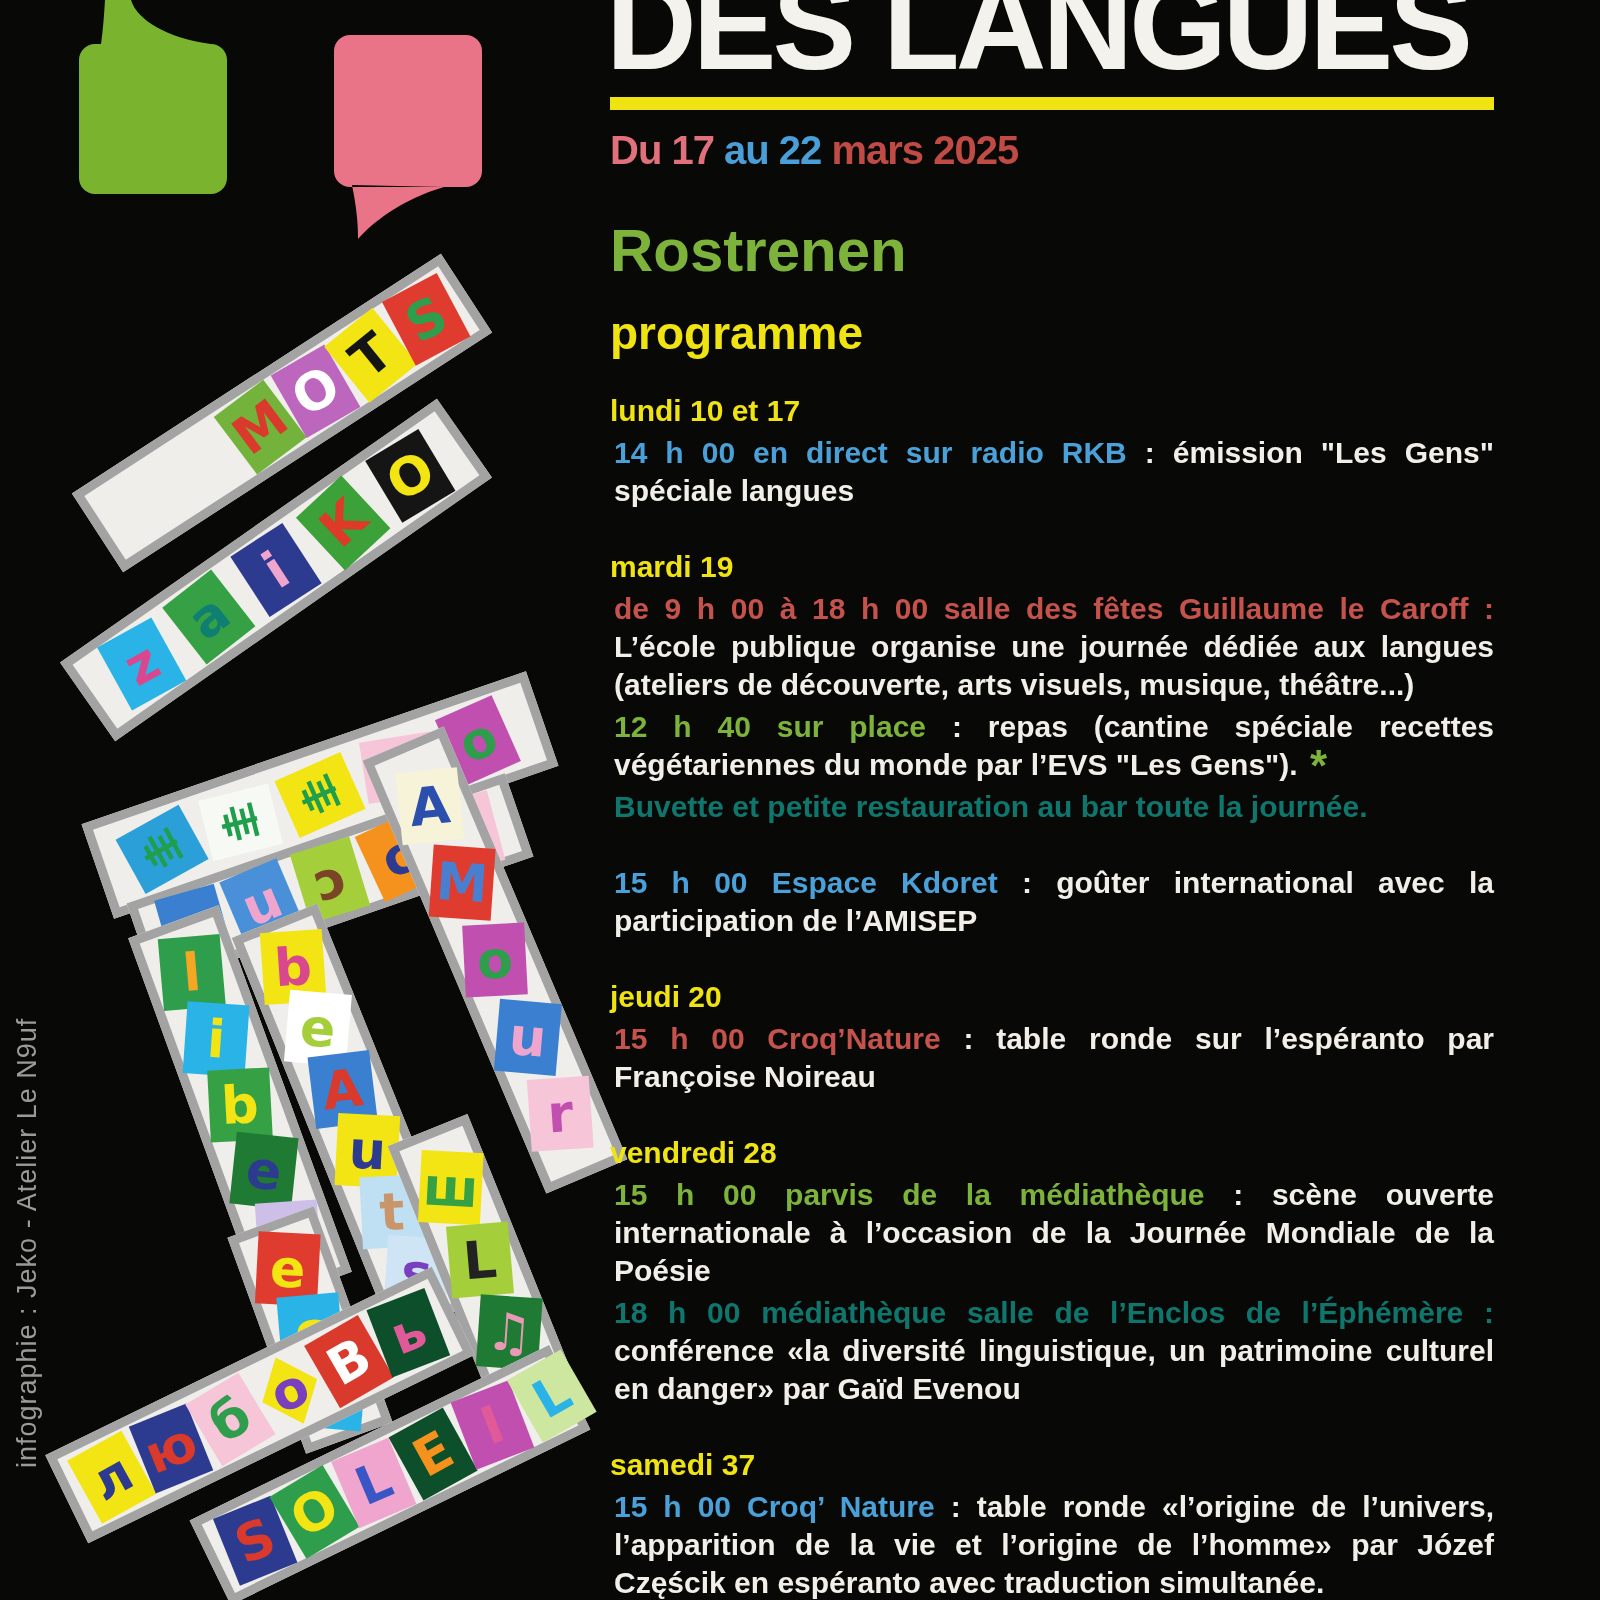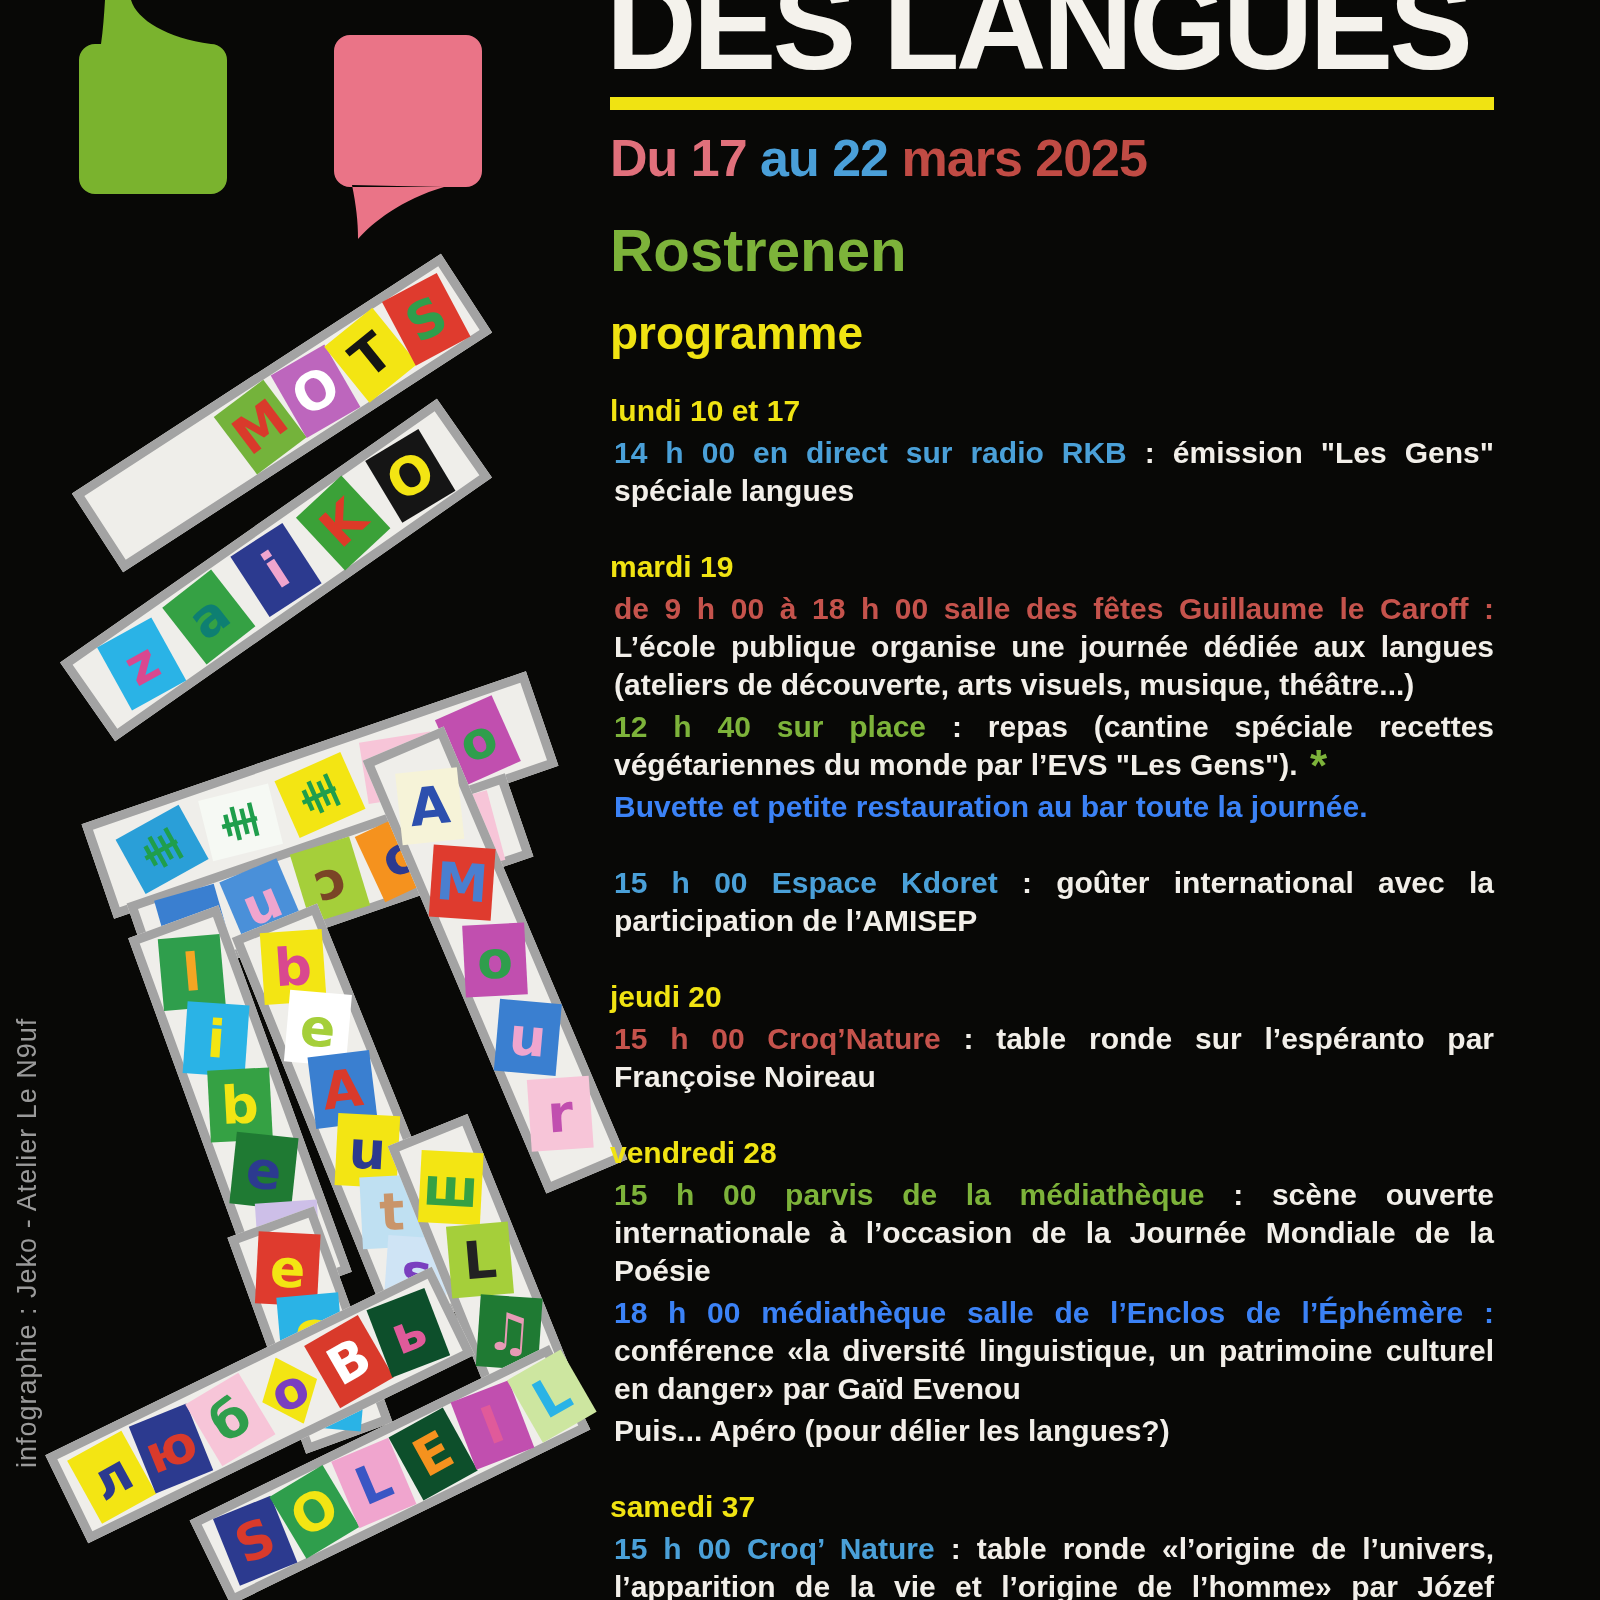--- a/index.html
+++ b/index.html
@@ -9,30 +9,30 @@
   }
   .abs{position:absolute}
 
   
   #main-title{
     left:606px;top:-44px;font-size:128px;font-weight:bold;color:#f4f2ec;
     letter-spacing:-4px;white-space:nowrap;transform:scaleX(.98);transform-origin:0 0;
     line-height:1.08;
   }
   #title-underline{left:610px;top:97px;width:884px;height:13px}
-  #date-line{left:610px;top:128px;font-size:52px;font-weight:bold;white-space:nowrap;letter-spacing:-1px}
+  #date-line{left:610px;top:128px;font-size:40px;font-weight:bold;white-space:nowrap;letter-spacing:-1px}
   .d1{color:#e0707b}.d2{color:#4a9fd8}.d3{color:#c04b44}
   #city{left:610px;top:216px;font-size:60px;font-weight:bold;color:#7db33a}
   #program-label{left:610px;top:306px;font-size:46px;font-weight:bold;color:#f0e312}
   #program{left:610px;top:392px;width:888px}
   .section{margin-bottom:38px}
   .day{font-size:30px;font-weight:bold;color:#f0e312;line-height:38px}
   .section p{margin:4px;font-size:30px;font-weight:bold;line-height:38px;text-align:justify;color:#f2efe9}
   .c-white{color:#f2efe9}.c-blue{color:#4aa0d8}
-  .c-red{color:#c5534c}.c-pink{color:#3b82f6}.c-green{color:#7db33a}
+  .c-red{color:#c5534c}.c-pink{color:#0f766e}.c-green{color:#7db33a}
   .star{font-size:44px;line-height:0;vertical-align:-6px}
 
   
   #credit{
     left:12px;top:1468px;transform:rotate(-90deg);transform-origin:0 0;
     font-size:27px;color:#9a9a9a;white-space:nowrap;letter-spacing:1px;
   }
   .strip{
     position:absolute;display:flex;align-items:center;justify-content:space-evenly;
     gap:4px;padding:0 10px;box-sizing:border-box;
@@ -187,19 +187,18 @@
       <p><span class="c-blue">15 h 00 Espace Kdoret</span><span class="c-white"> : goûter international avec la participation de l’AMISEP</span></p>
     </div>
     <div class="section">
       <div class="day">jeudi 20</div>
       <p><span class="c-red">15 h 00 Croq’Nature</span><span class="c-white"> : table ronde sur l’espéranto par Françoise Noireau</span></p>
     </div>
     <div class="section">
       <div class="day">vendredi 28</div>
       <p><span class="c-green">15 h 00 parvis de la médiathèque</span><span class="c-white"> : scène ouverte internationale à l’occasion de la Journée Mondiale de la Poésie</span></p>
       <p><span class="c-pink">18 h 00 médiathèque salle de l’Enclos de l’Éphémère :</span><span class="c-white"> conférence «la diversité linguistique, un patrimoine culturel en danger» par Gaïd Evenou</span></p>
-      <p><span class="c-white">Puis... Apéro (pour délier les langues?)</span></p>
     </div>
     <div class="section">
       <div class="day">samedi 37</div>
       <p><span class="c-blue">15 h 00 Croq’ Nature</span><span class="c-white"> : table ronde «l’origine de l’univers, l’apparition de la vie et l’origine de l’homme» par Józef Częścik en espéranto avec traduction simultanée.</span></p>
     </div>
   </div>
 
 </body></html>

